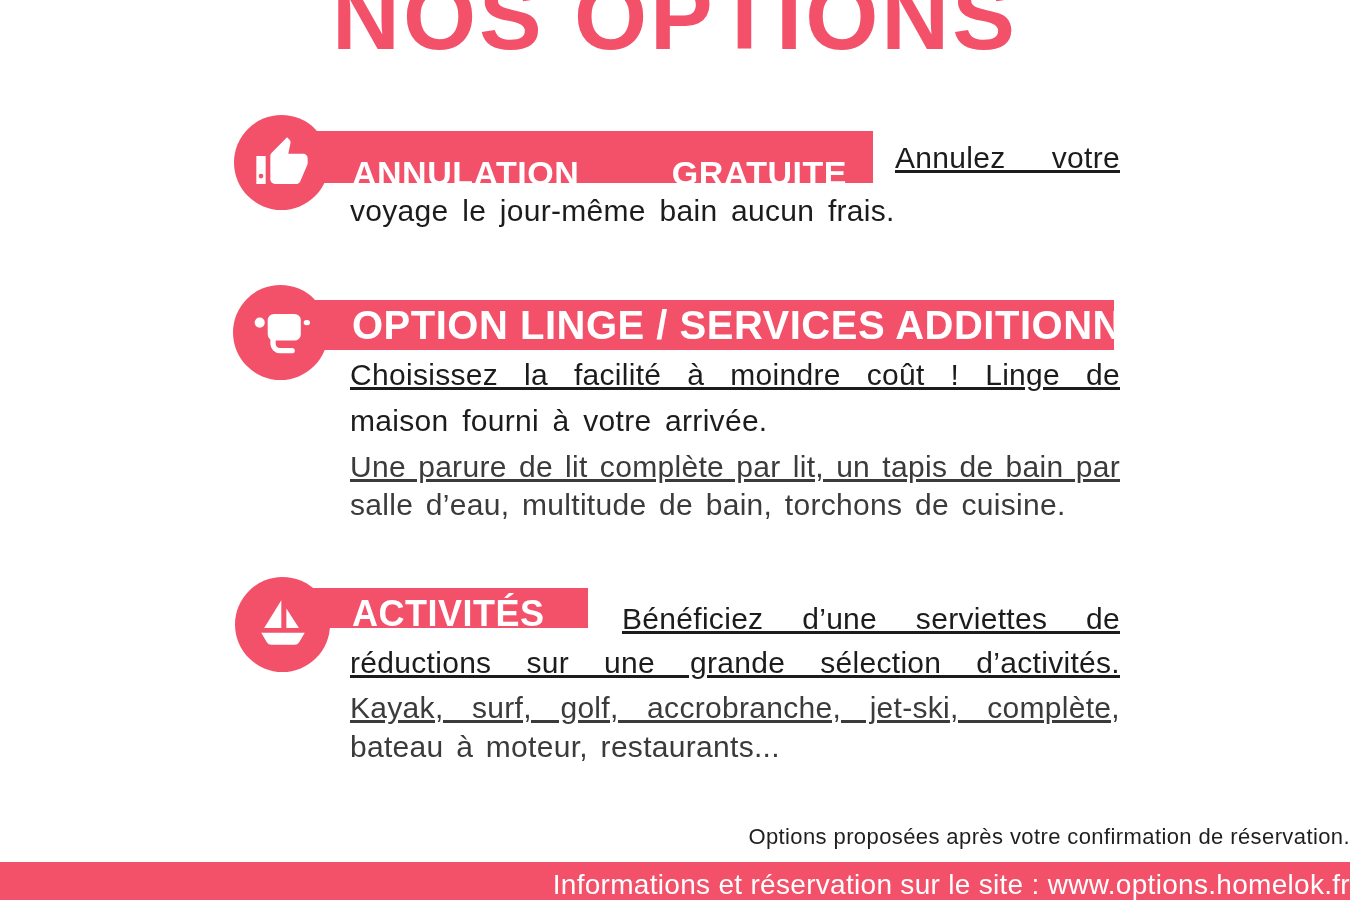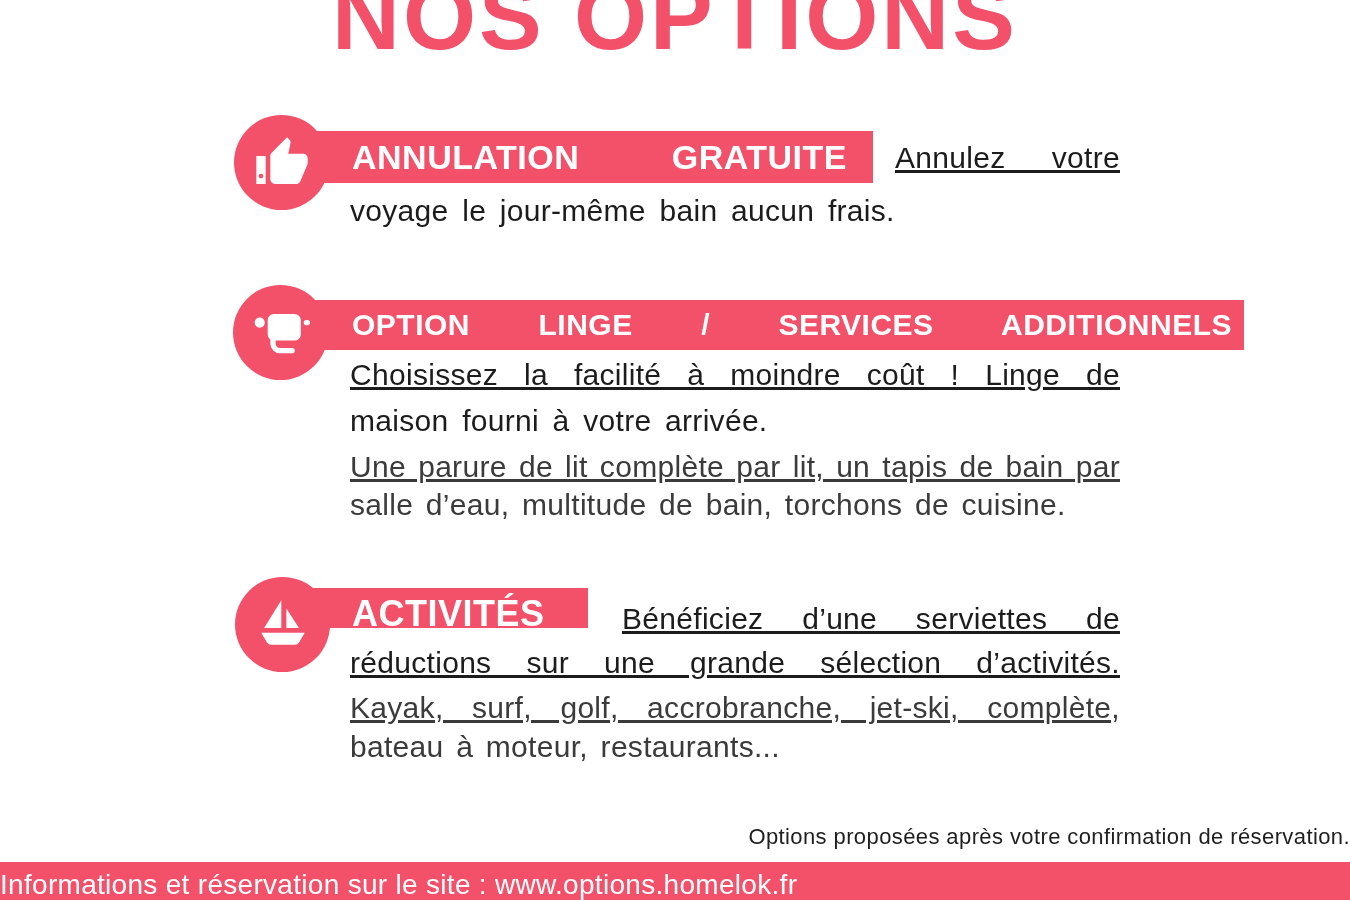--- a/index.html
+++ b/index.html
@@ -26,22 +26,22 @@
     z-index:2;
   }
 
   
   .banner{
     background:var(--accent);color:#ffffff;font-weight:800;
     box-sizing:border-box;white-space:nowrap;
     text-align:justify;text-align-last:justify;
     letter-spacing:.5px;z-index:1;
   }
-  #banner1{left:300px;top:131px;width:573px;height:52px;line-height:52px;font-size:34px;padding:0 26px 0 52px}
-  #banner2{left:300px;top:300px;width:944px;height:50px;line-height:50px;font-size:30px;padding:0 12px 0 52px}
+  #banner1{left:300px;top:131px;width:573px;height:52px;line-height:52px;font-size:34px;padding:16px 26px 0 52px}
+  #banner2{left:300px;top:300px;width:814px;height:50px;line-height:50px;font-size:40px;padding:0 12px 0 52px}
   #banner3{left:300px;top:588px;width:288px;height:40px;line-height:52px;font-size:36px;padding:0 0 0 52px;text-align-last:left}
 
   
   .line{
     font-size:30px;color:#1c1c1c;line-height:1.25;
     letter-spacing:.3px;word-spacing:5px;white-space:nowrap;
   }
   .small{
     font-size:30px;color:#3b3b3b;line-height:1.2;
     letter-spacing:.3px;word-spacing:4px;white-space:nowrap;
@@ -51,21 +51,21 @@
     word-spacing:normal;white-space:normal;text-decoration:underline;
   }
 
   
   #note{
     left:60px;top:824px;width:1290px;text-align:right;
     font-size:22px;color:#1f1f1f;letter-spacing:.4px;
   }
   #footer-bar{left:0;top:862px;width:1350px;height:38px;background:var(--accent)}
   #footer-text{
-    position:absolute;left:0;top:9px;width:100%;text-align:left;
+    position:absolute;left:0;top:9px;width:100%;text-align:right;
     color:#ffffff;font-size:28px;line-height:1;letter-spacing:.3px;white-space:nowrap;
   }
 </style>
 </head>
 <body style="--accent: #f3506a;">
 
 <div id="title" class="abs">NOS OPTIONS</div>
 
 <div class="abs circle" style="left:234px;top:115px">
   <svg width="56" height="56" viewBox="0 0 24 24">

